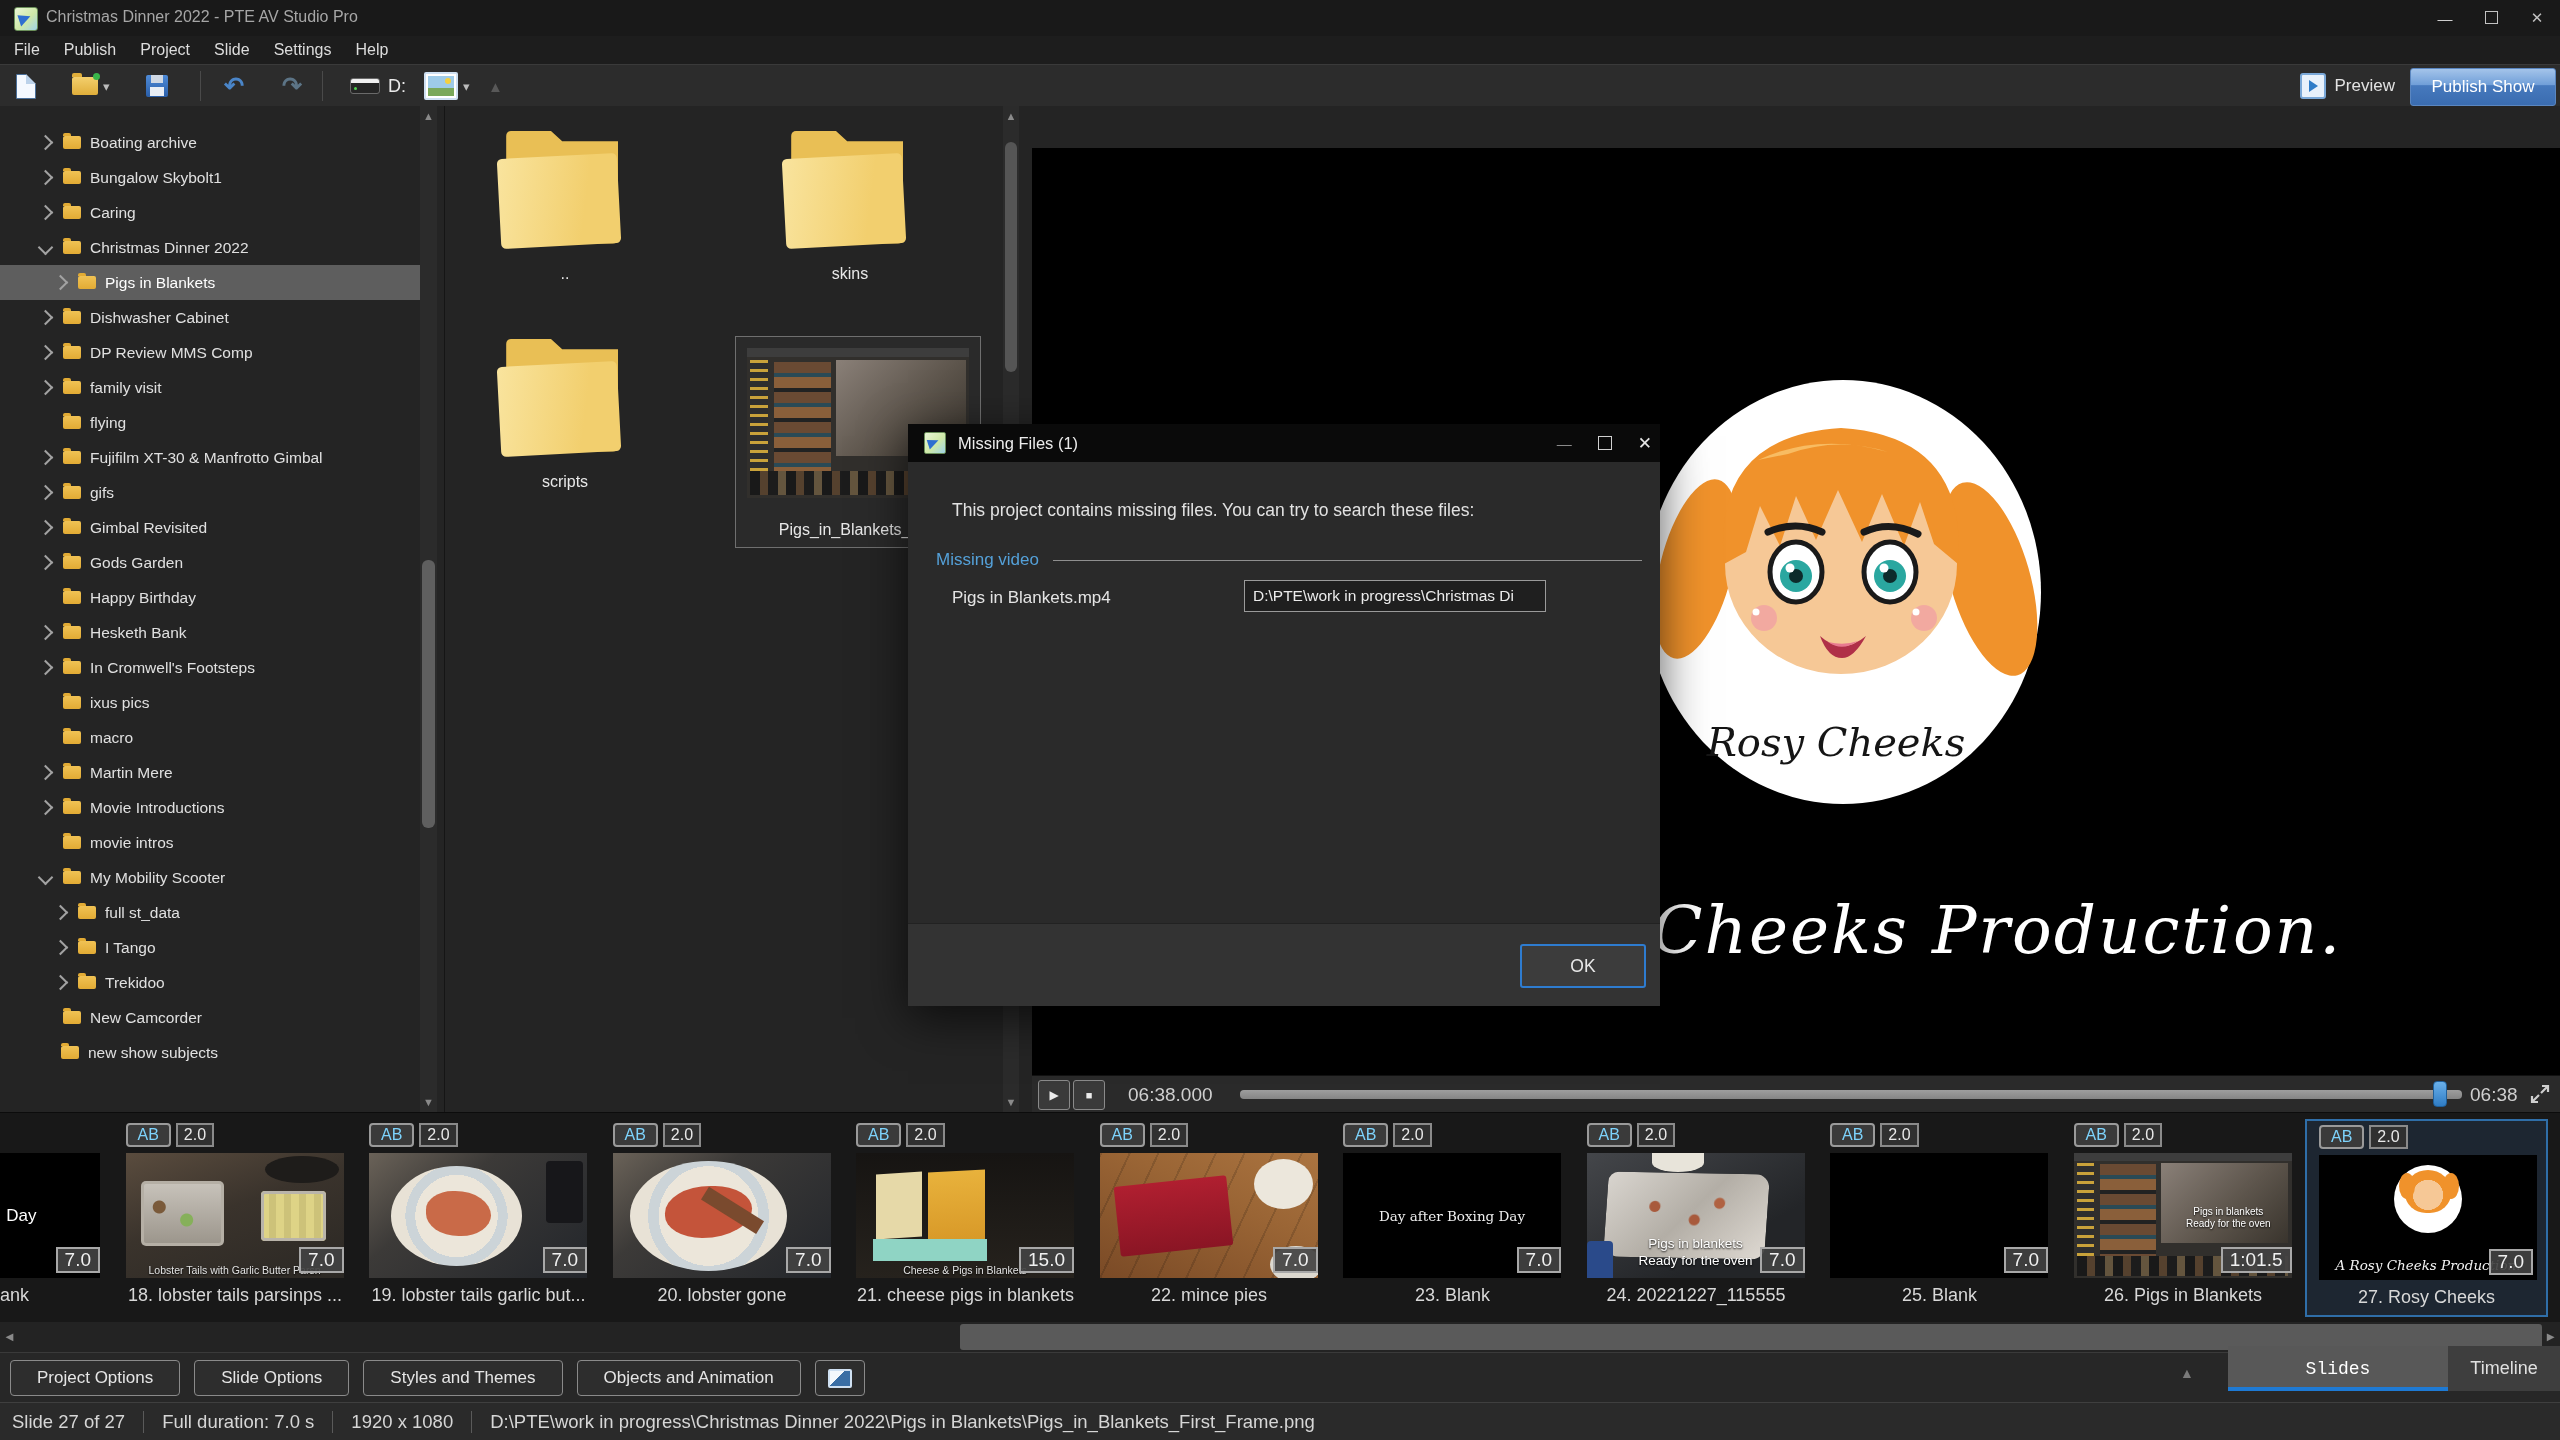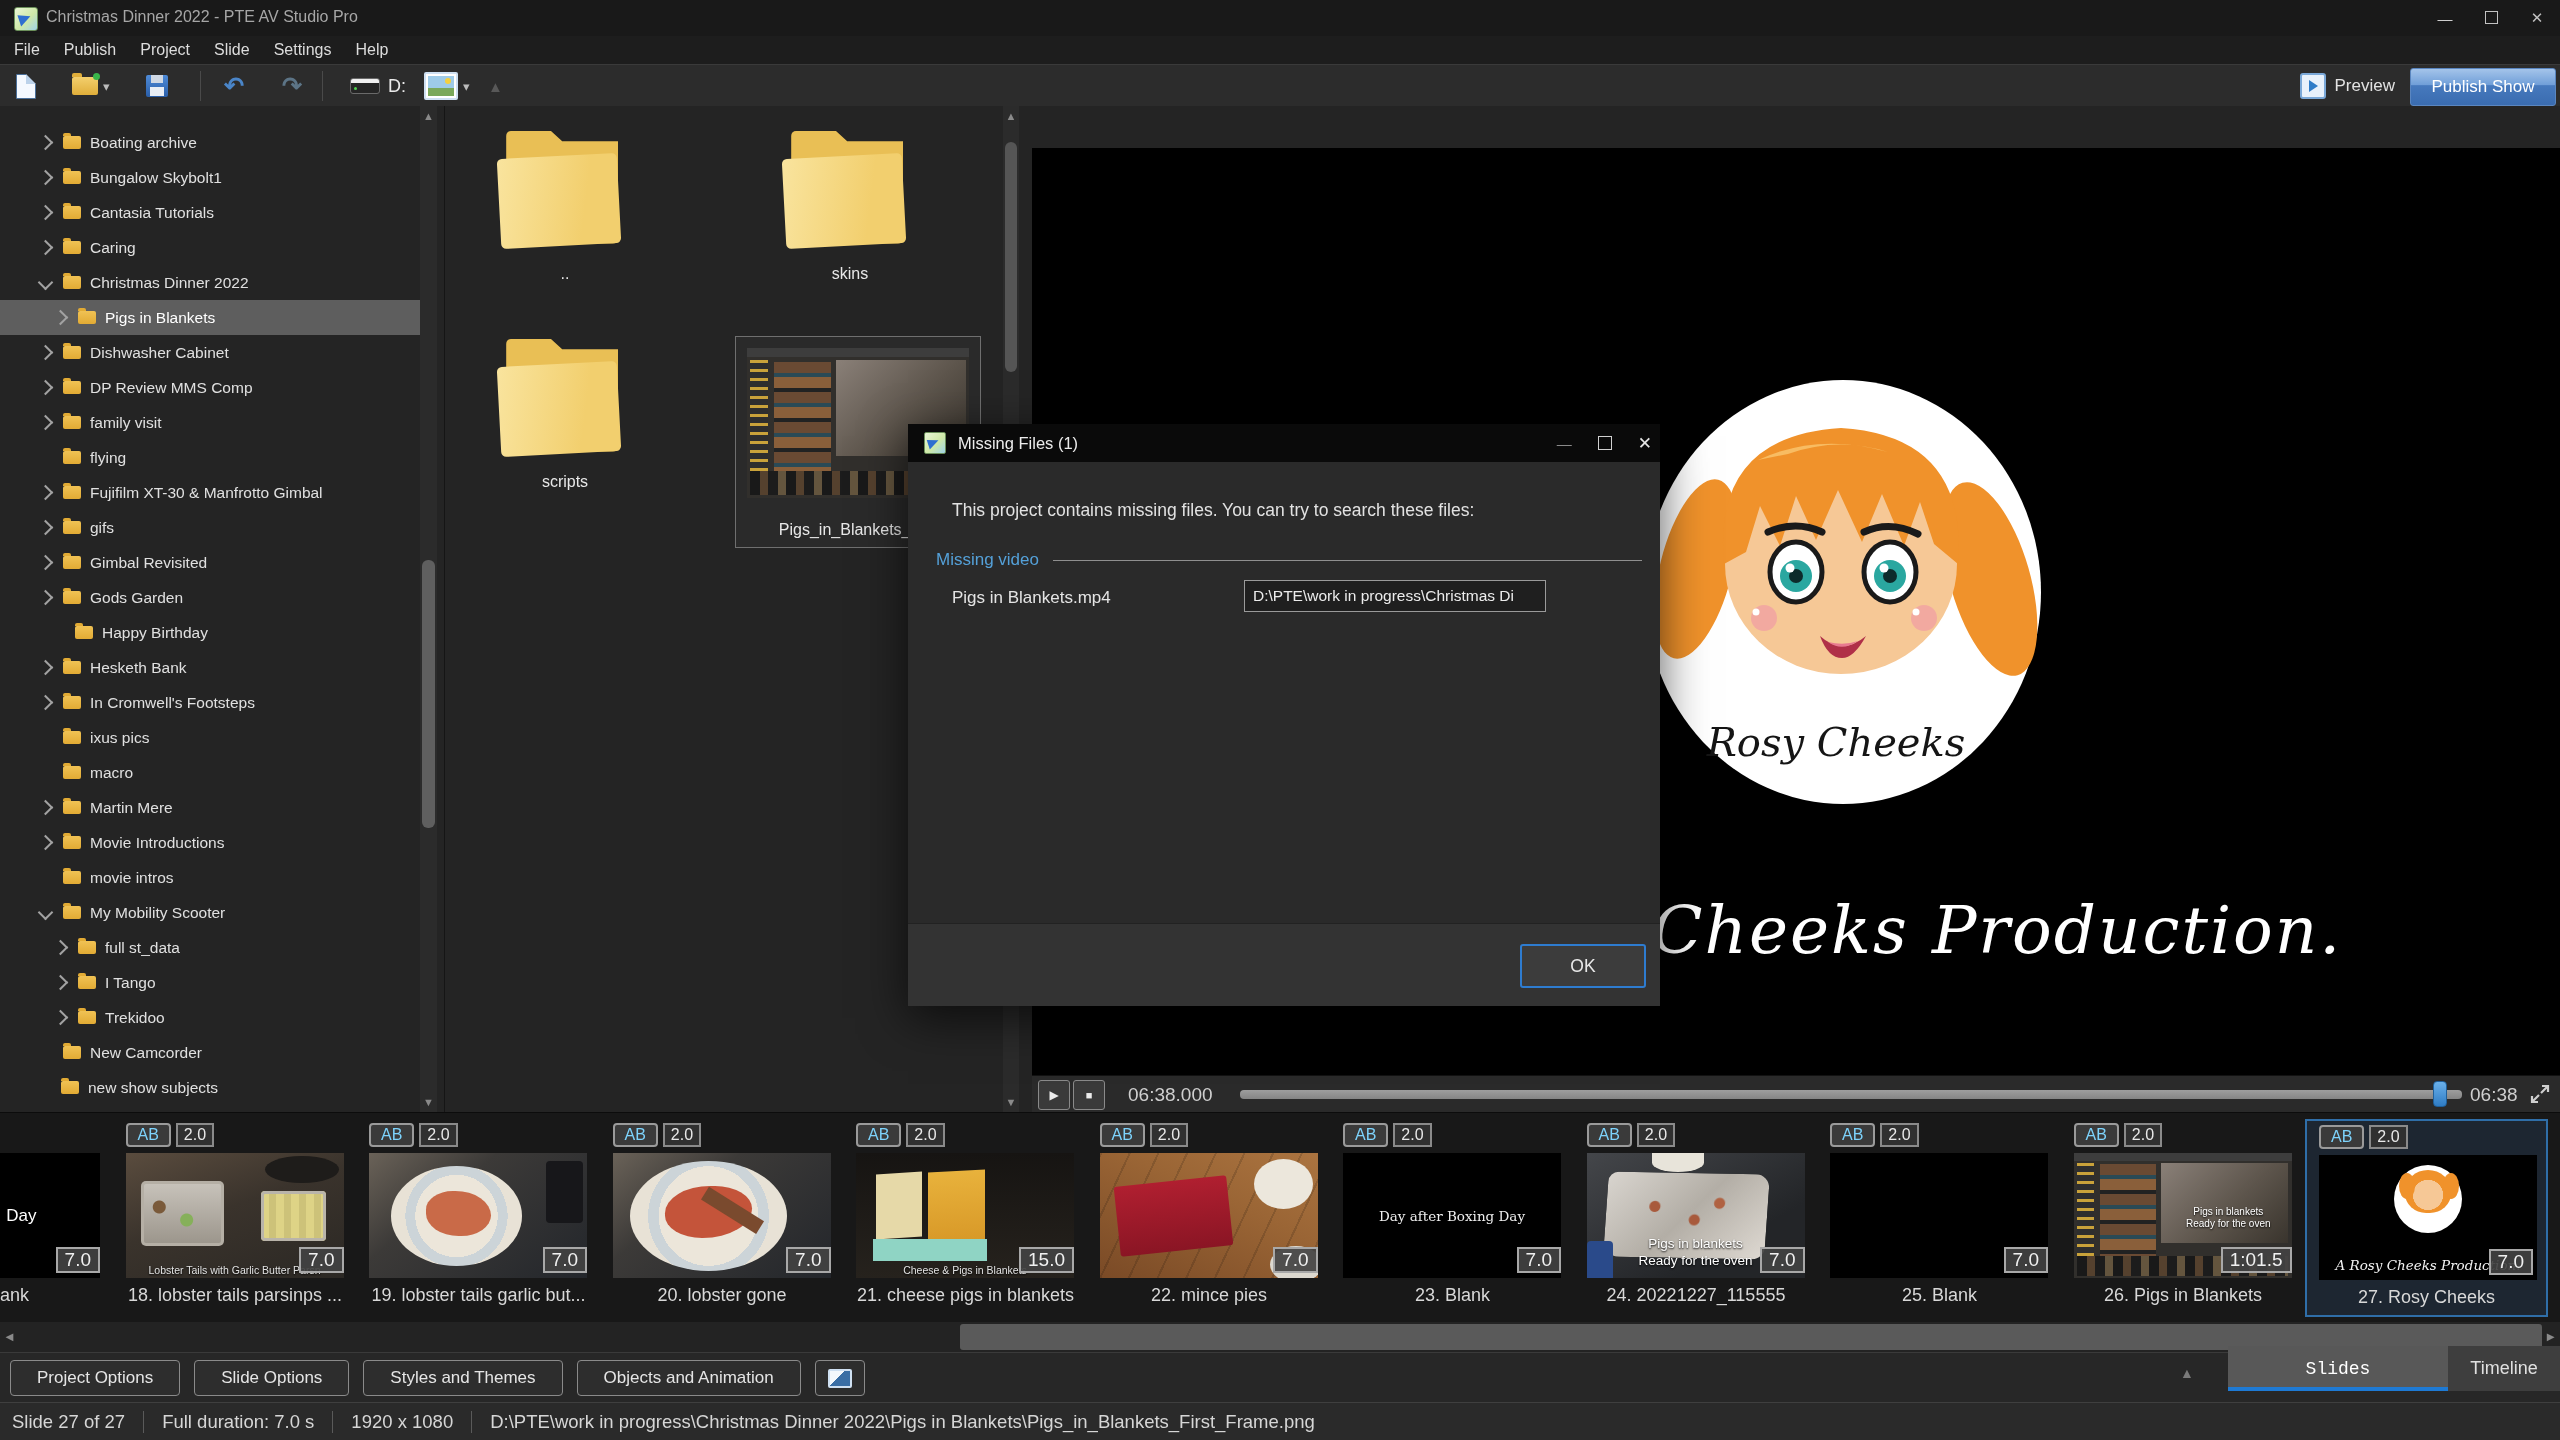--- a/index.html
+++ b/index.html
@@ -283,25 +283,20 @@
           <span>Boating archive</span>
         </div>
         <div class="tree-row" style="padding-left: 34px;">
           <span class="chev"></span>
           <span class="folder-ico"></span>
           <span>Bungalow Skybolt1</span>
         </div>
         <div class="tree-row" style="padding-left: 34px;">
           <span class="chev"></span>
           <span class="folder-ico"></span>
-          <span>Cantasia Tutorials</span>
-        </div>
-        <div class="tree-row" style="padding-left: 34px;">
-          <span class="chev"></span>
-          <span class="folder-ico"></span>
           <span>Caring</span>
         </div>
         <div class="tree-row" style="padding-left: 34px;">
           <span class="chev down"></span>
           <span class="folder-ico"></span>
           <span>Christmas Dinner 2022</span>
         </div>
         <div class="tree-row selected" style="padding-left: 49px;">
           <span class="chev"></span>
           <span class="folder-ico"></span>
@@ -340,21 +335,21 @@
         <div class="tree-row" style="padding-left: 34px;">
           <span class="chev"></span>
           <span class="folder-ico"></span>
           <span>Gimbal Revisited</span>
         </div>
         <div class="tree-row" style="padding-left: 34px;">
           <span class="chev"></span>
           <span class="folder-ico"></span>
           <span>Gods Garden</span>
         </div>
-        <div class="tree-row" style="padding-left: 46px;">
+        <div class="tree-row" style="padding-left: 34px;">
           <span class="chev hide"></span>
           <span class="folder-ico"></span>
           <span>Happy Birthday</span>
         </div>
         <div class="tree-row" style="padding-left: 34px;">
           <span class="chev"></span>
           <span class="folder-ico"></span>
           <span>Hesketh Bank</span>
         </div>
         <div class="tree-row" style="padding-left: 34px;">

